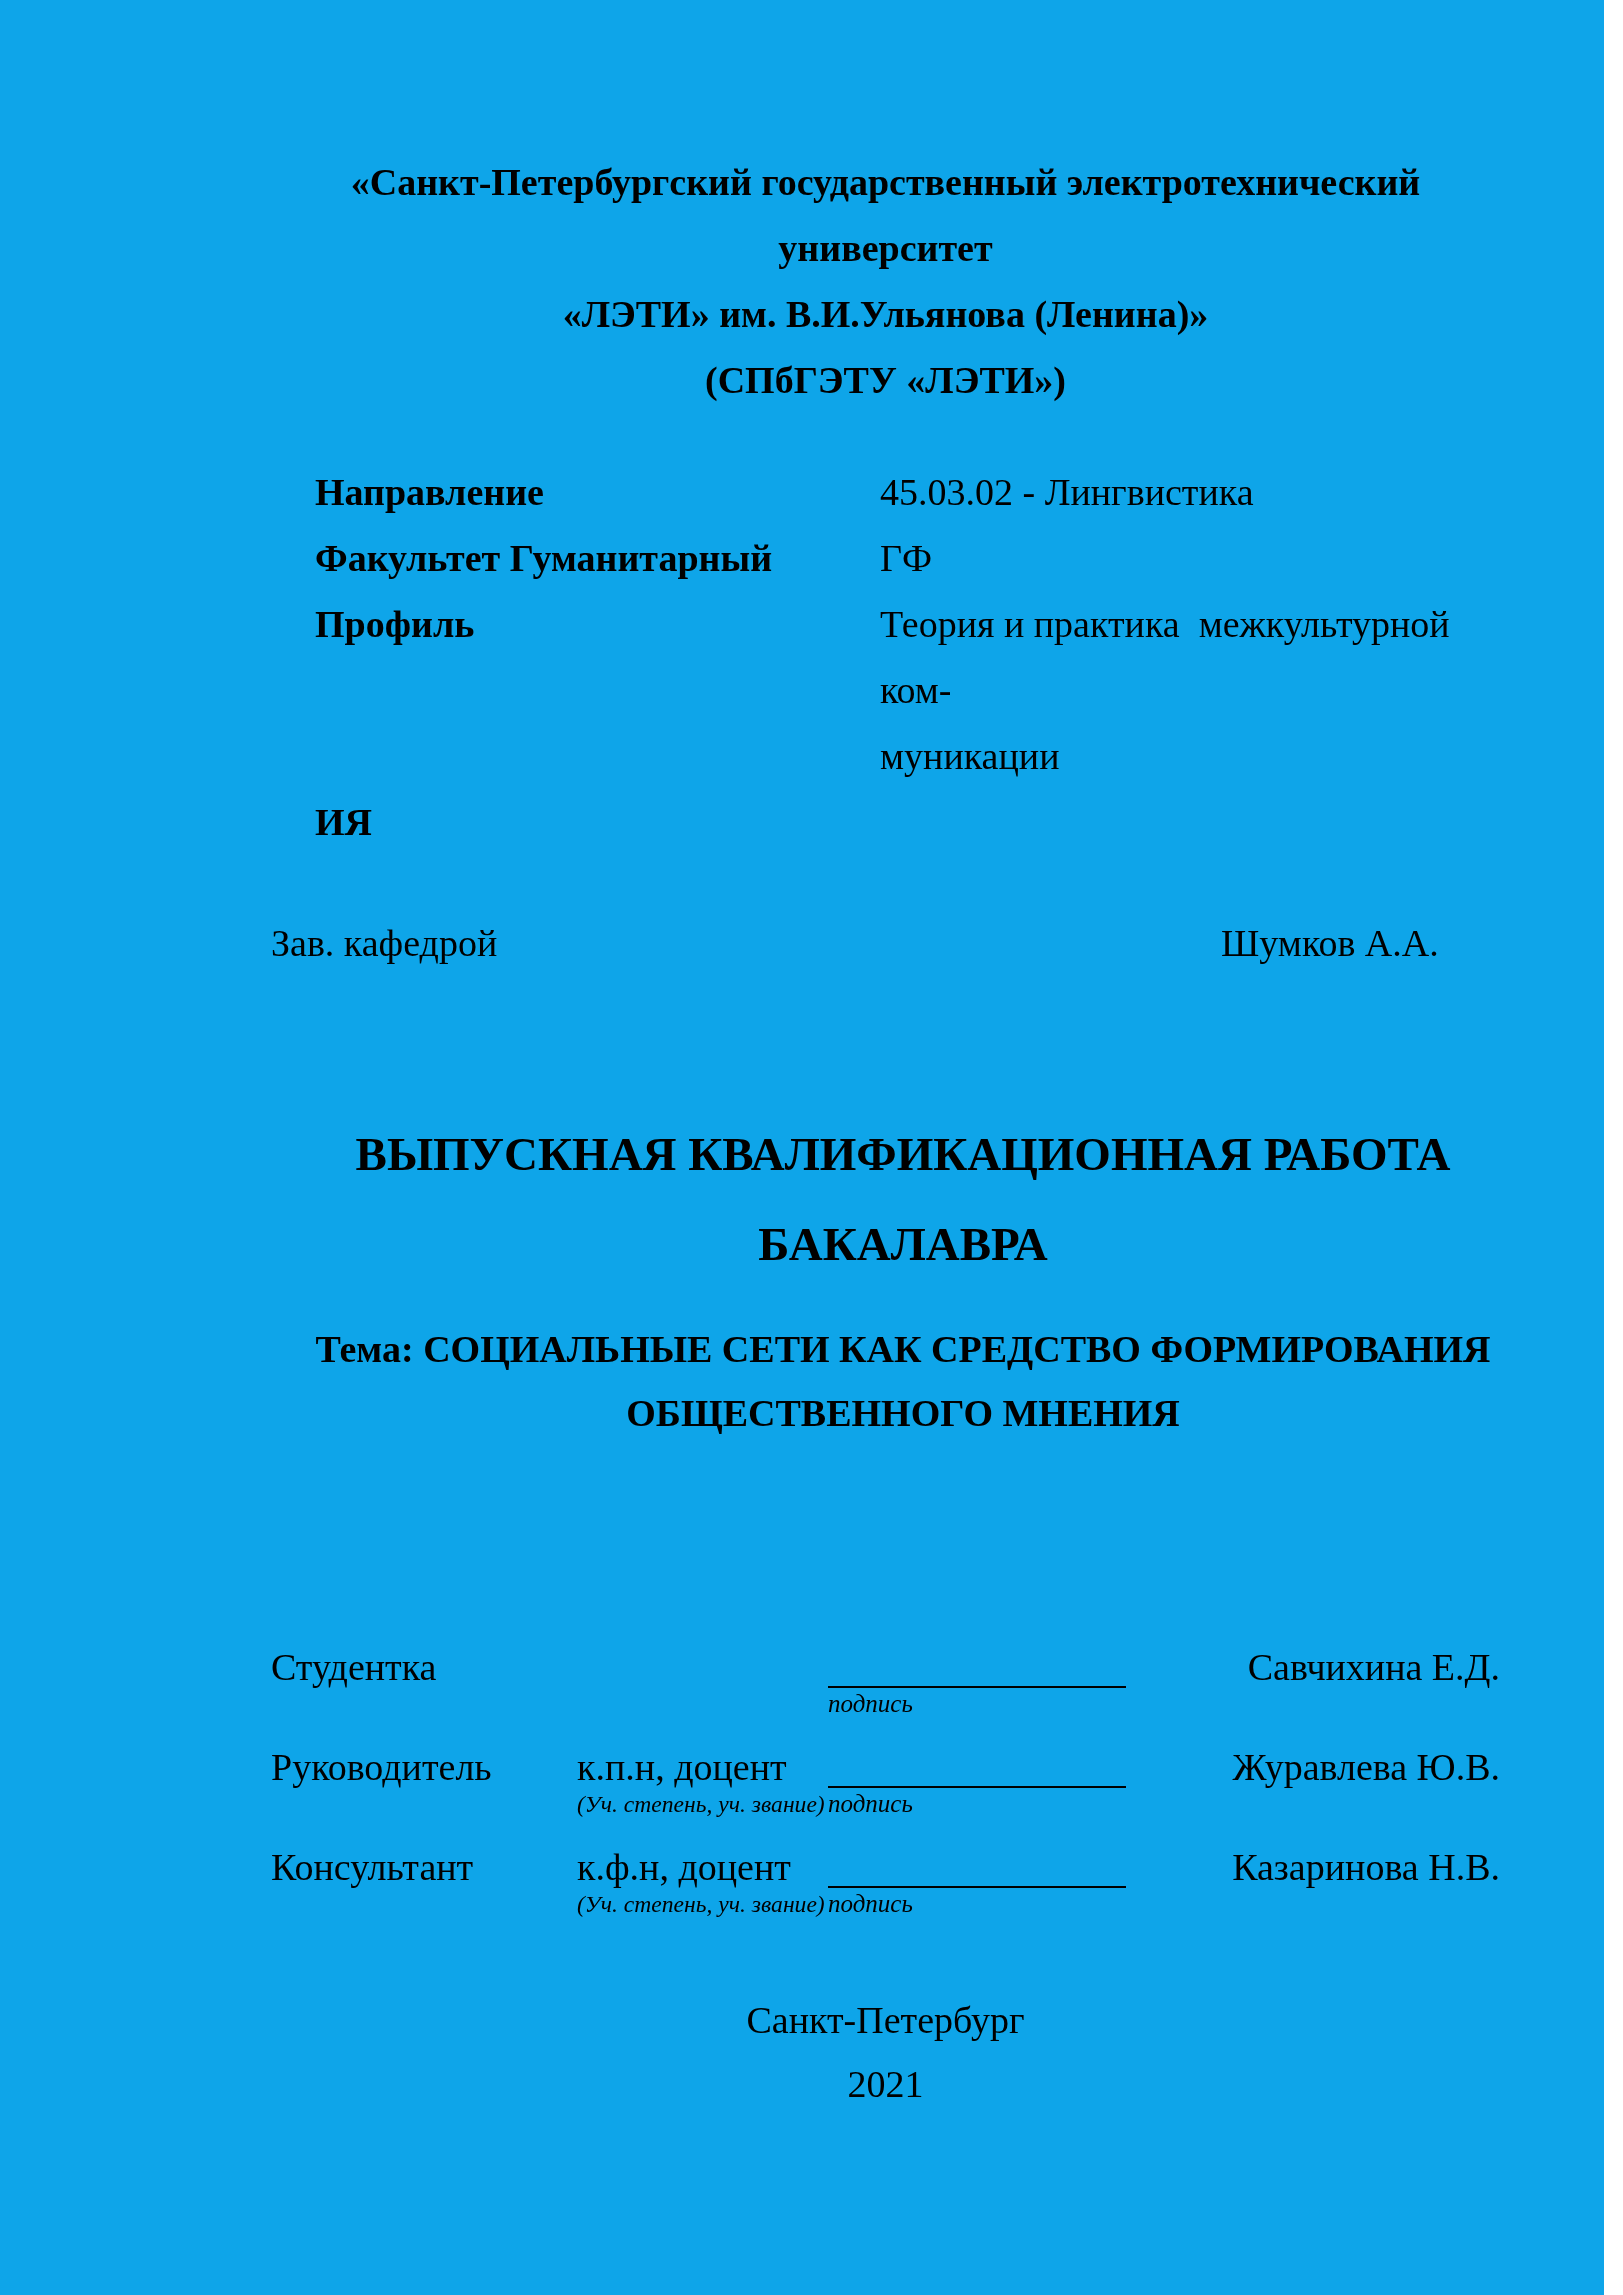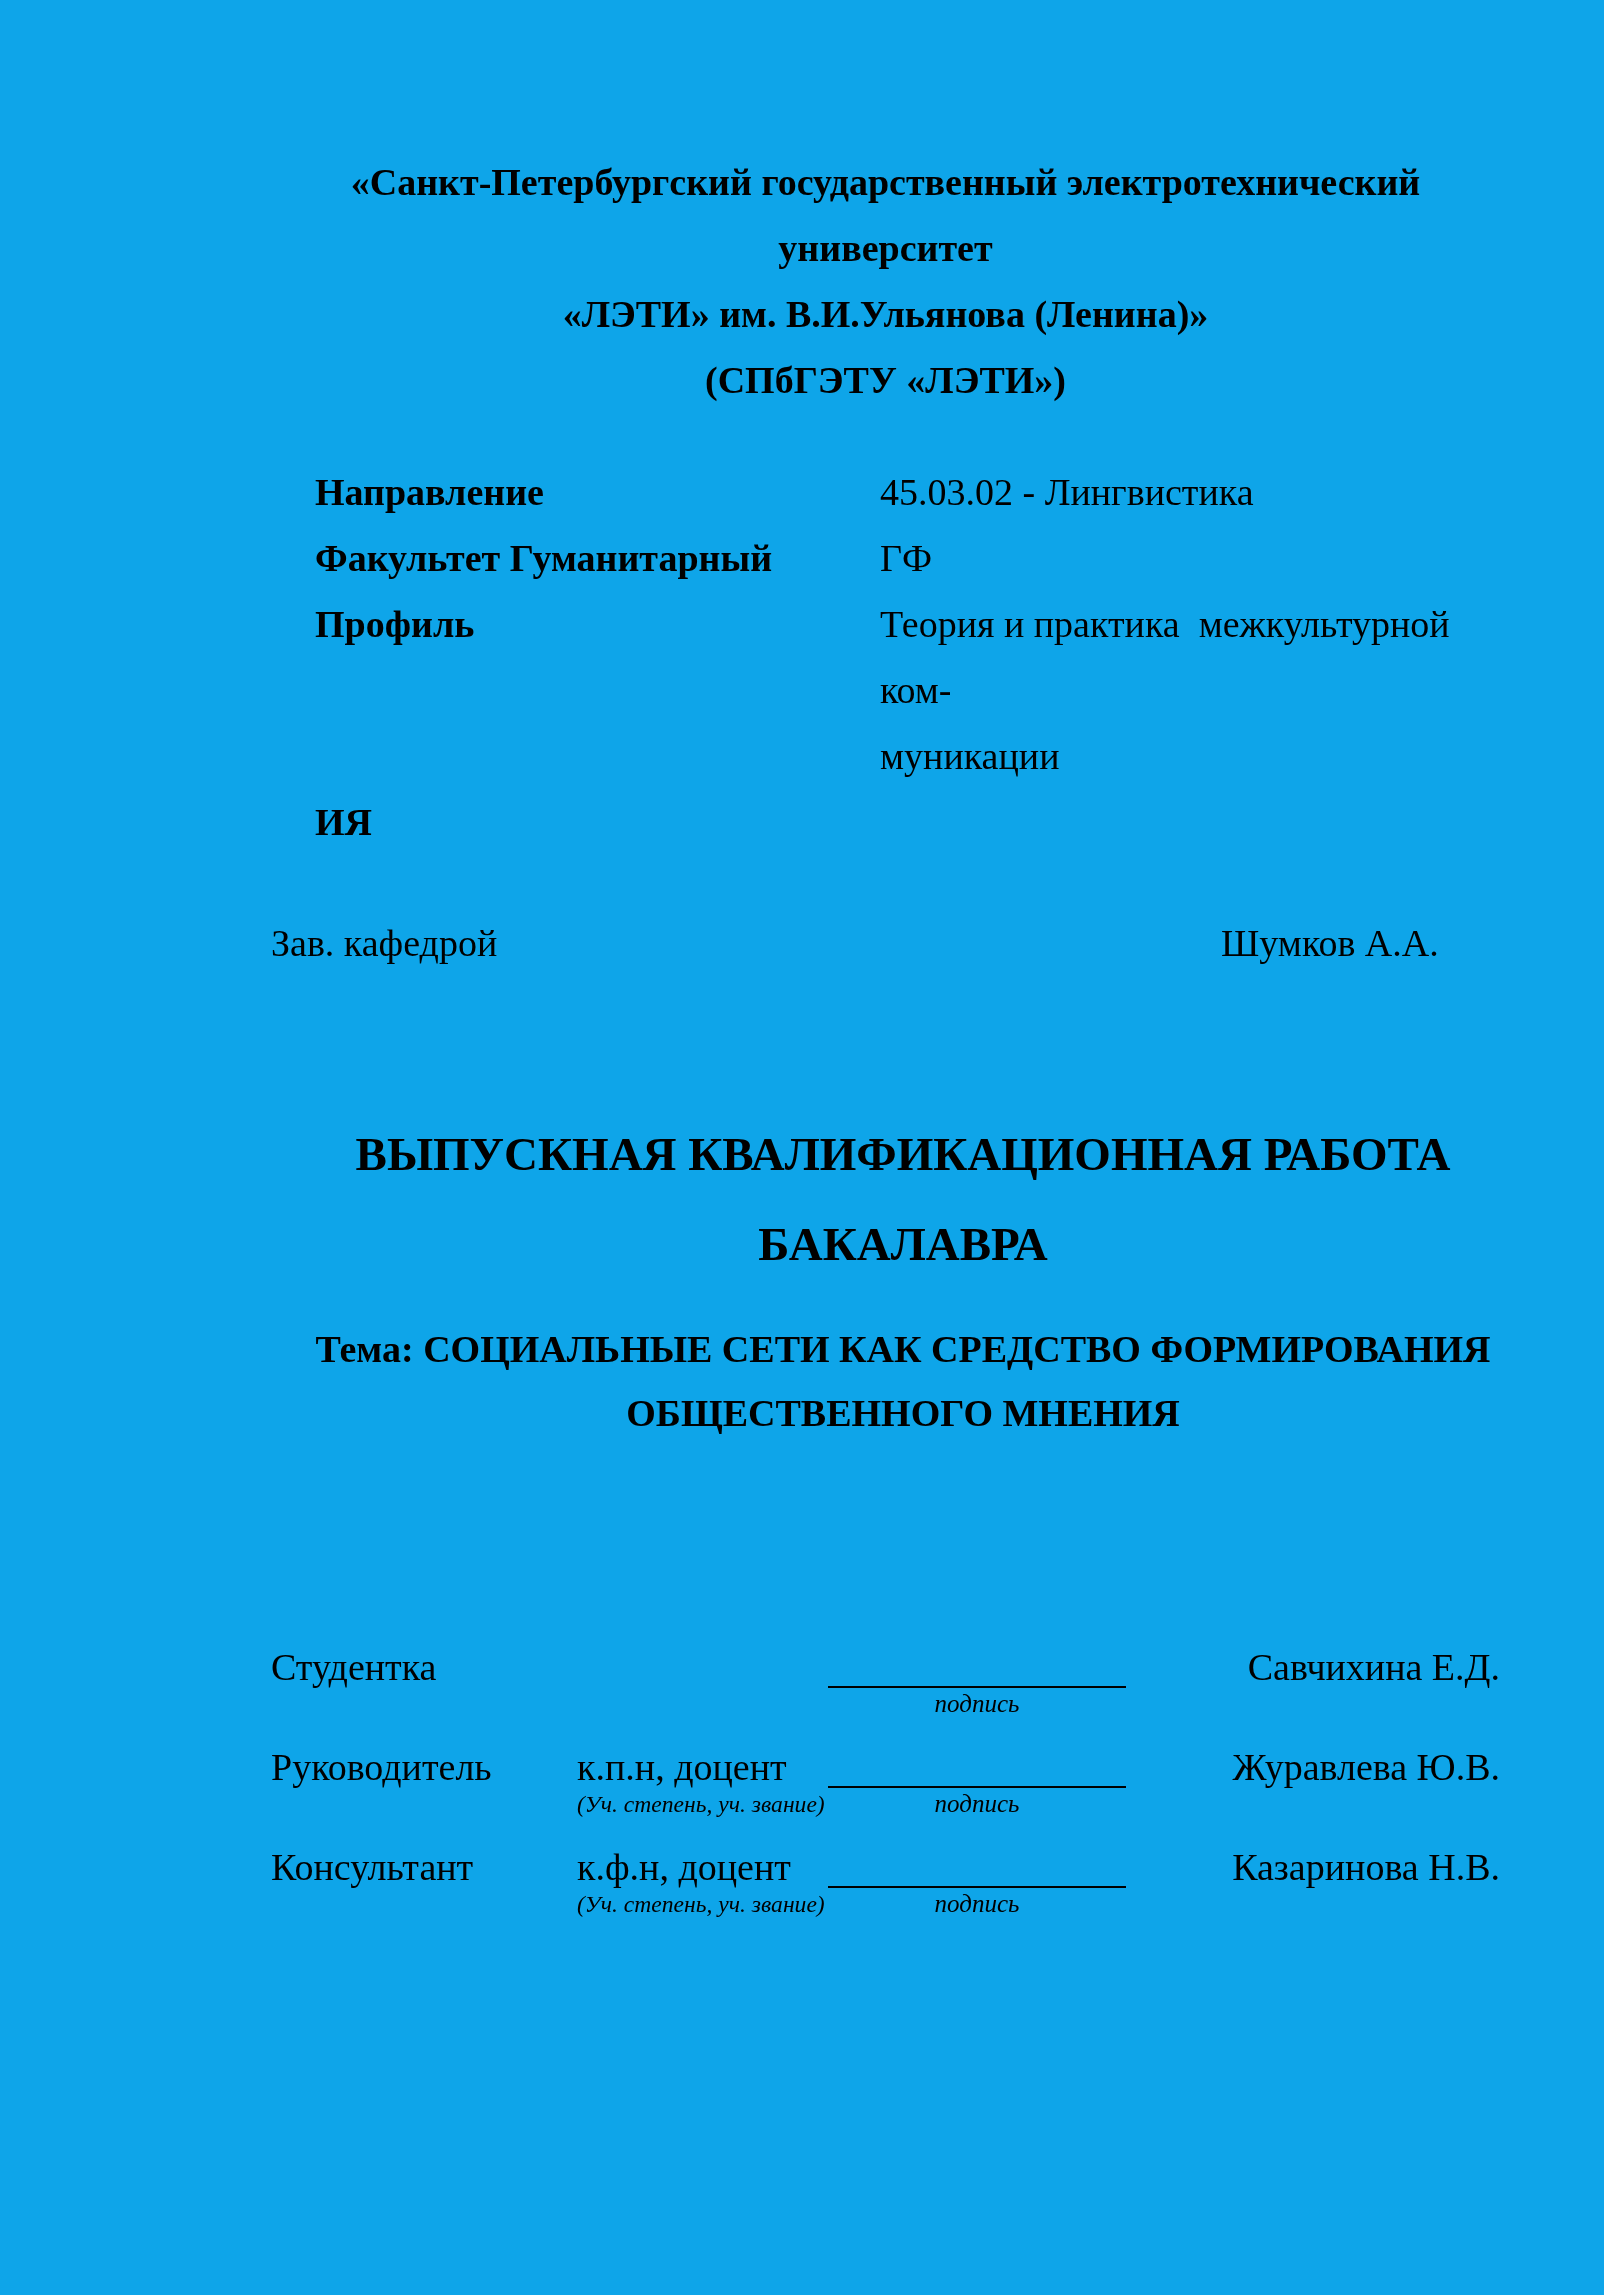--- a/index.html
+++ b/index.html
@@ -108,21 +108,21 @@
     width: 302px;
   }
   .sig-line {
     margin-top: 41px;
     width: 298px;
     height: 0;
     border-bottom: 2.4px solid #000;
   }
   .sig-caption {
     width: 298px;
-    text-align: center;
+    text-align: left;
     font-size: 25px;
     font-style: italic;
     line-height: 31px;
   }
   .sig-name {
     margin-left: auto;
     font-size: 38px;
     line-height: 44px;
   }
 
@@ -210,15 +210,19 @@
       </div>
       <div class="sig-linecell">
         <div class="sig-line"></div>
         <div class="sig-caption">подпись</div>
       </div>
       <div class="sig-name">Казаринова Н.В.</div>
     </div>
 
   </div>
 
+  <div class="footer">
+    <div>Санкт-Петербург</div>
+    <div>2021</div>
+  </div>
 
 </div>
 
 
 </body></html>

